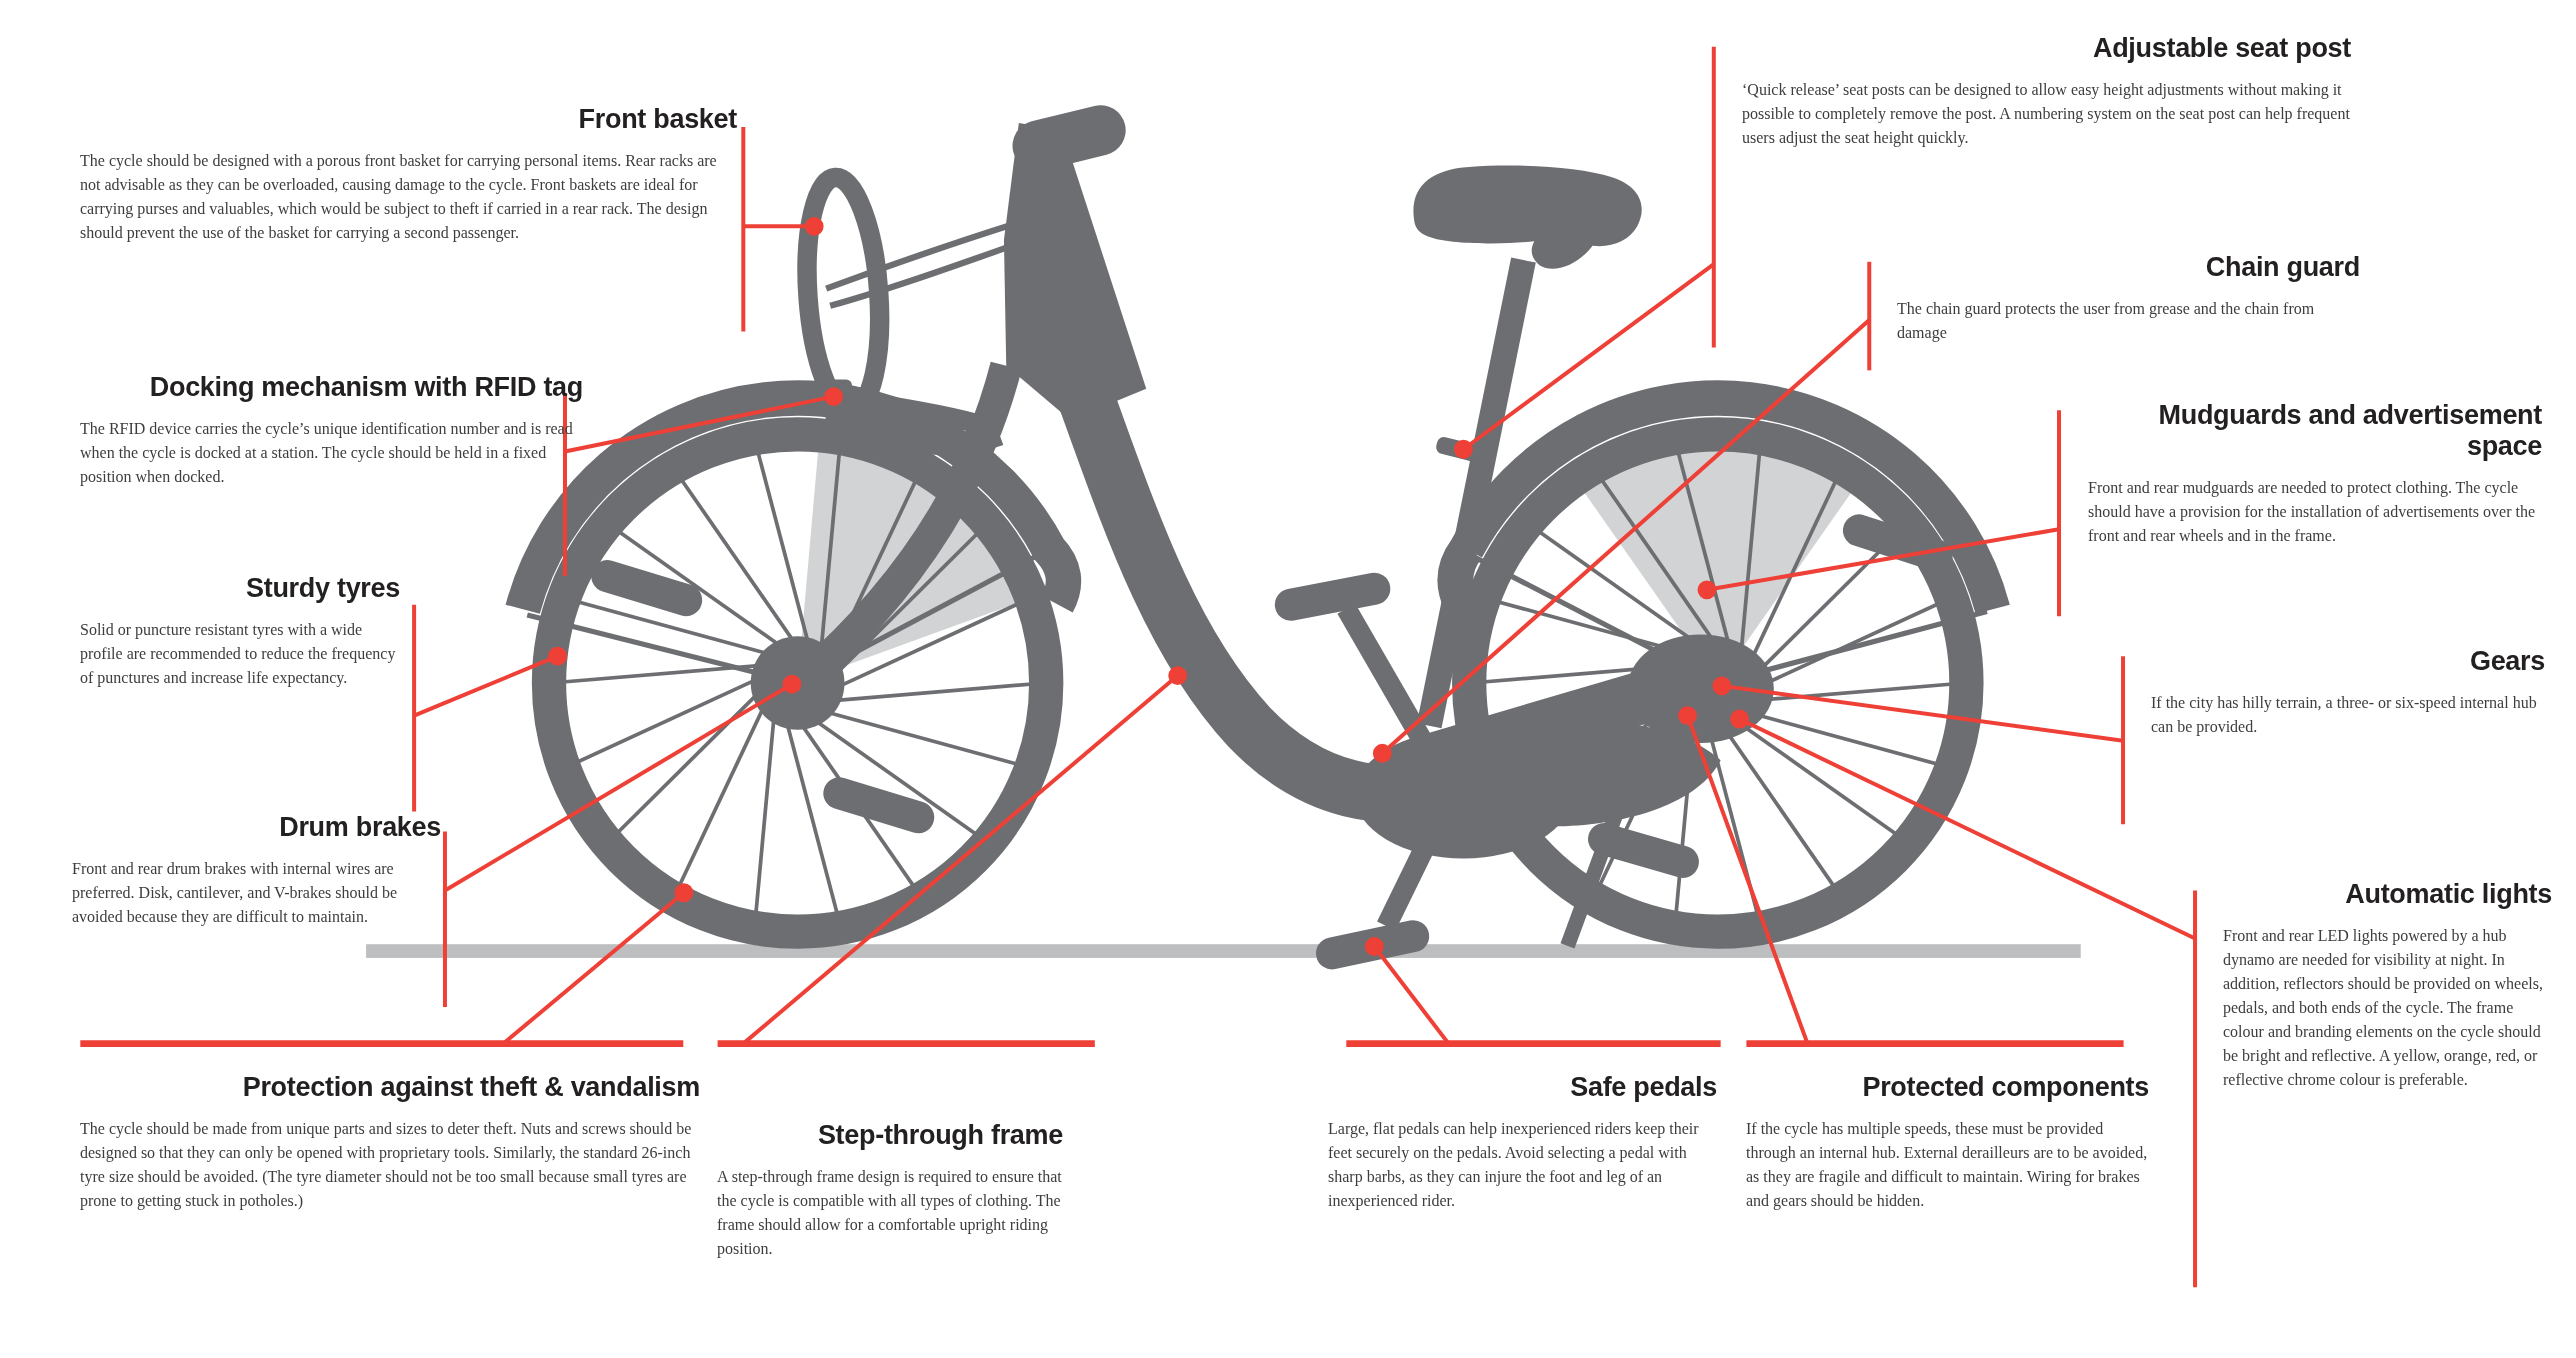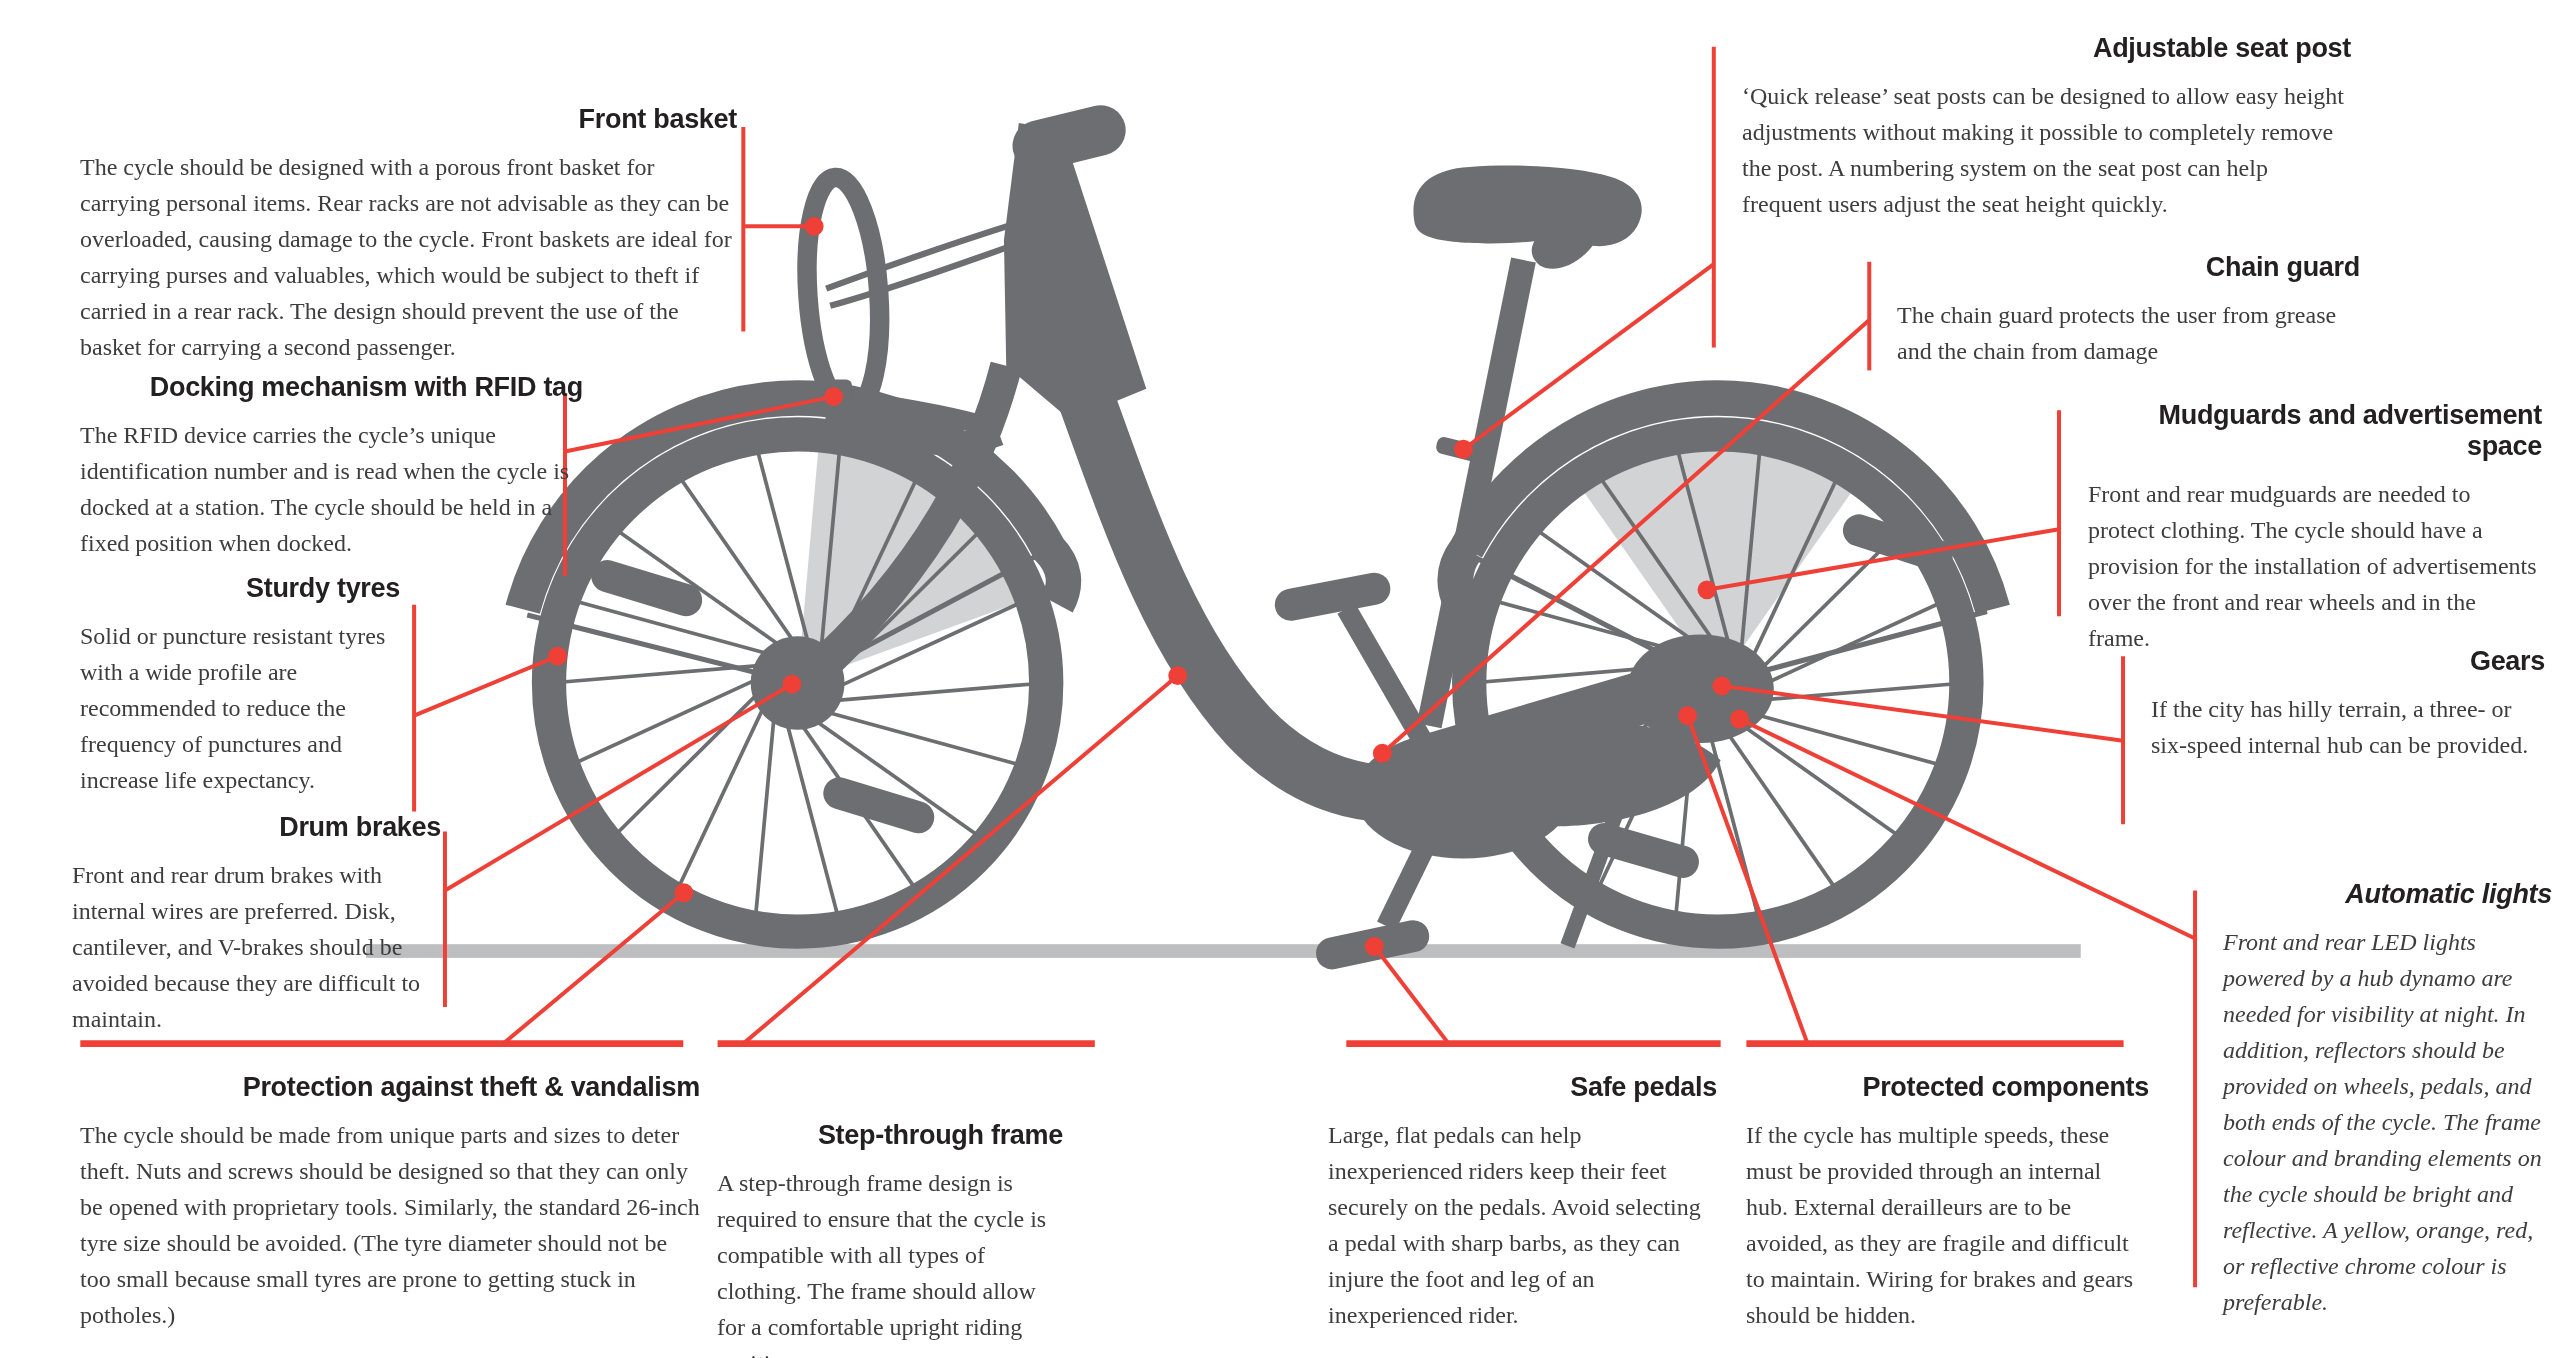--- a/index.html
+++ b/index.html
@@ -13,38 +13,38 @@
       font-family:"Liberation Sans", sans-serif;
       font-weight:bold;
       font-size:27px;
       letter-spacing:-0.3px;
       color:#232022;
       text-align:right;
   }
   .callout p{
       margin:0;
       font-family:"Liberation Serif", serif;
-      font-size:24px;
+      font-size:16px;
       line-height:1.50;
       color:#3d3d3f;
   }
   
   #co-front-basket   {left:80px;  top:104px;  width:657px;}
   #co-docking        {left:80px;  top:372px;  width:503px;}
   #co-sturdy         {left:80px;  top:573px; width:320px;}
   #co-drum           {left:72px;  top:812px; width:369px;}
   #co-protection     {left:80px;  top:1072px; width:620px;}
   #co-step           {left:717px; top:1120px; width:346px;}
   #co-safe           {left:1328px; top:1072px; width:389px;}
   #co-protected      {left:1746px; top:1072px; width:403px;}
   #co-seatpost       {left:1742px; top:33px;   width:609px;}
   #co-chainguard     {left:1897px; top:252px;  width:463px;}
   #co-mudguards      {left:2088px; top:400px;  width:454px;}
   #co-gears          {left:2151px; top:646px; width:394px;}
-  #co-lights         {left:2223px; top:879px; width:329px;font-style:italic;}
+  #co-lights         {left:2223px; top:879px; width:329px;}
 </style>
 </head>
 <body>
 
 <div class="stage">
 
   <svg class="diagram" width="2576" height="1358" viewBox="0 0 4506 2376">
 
     <g fill="none" stroke="none">
 

